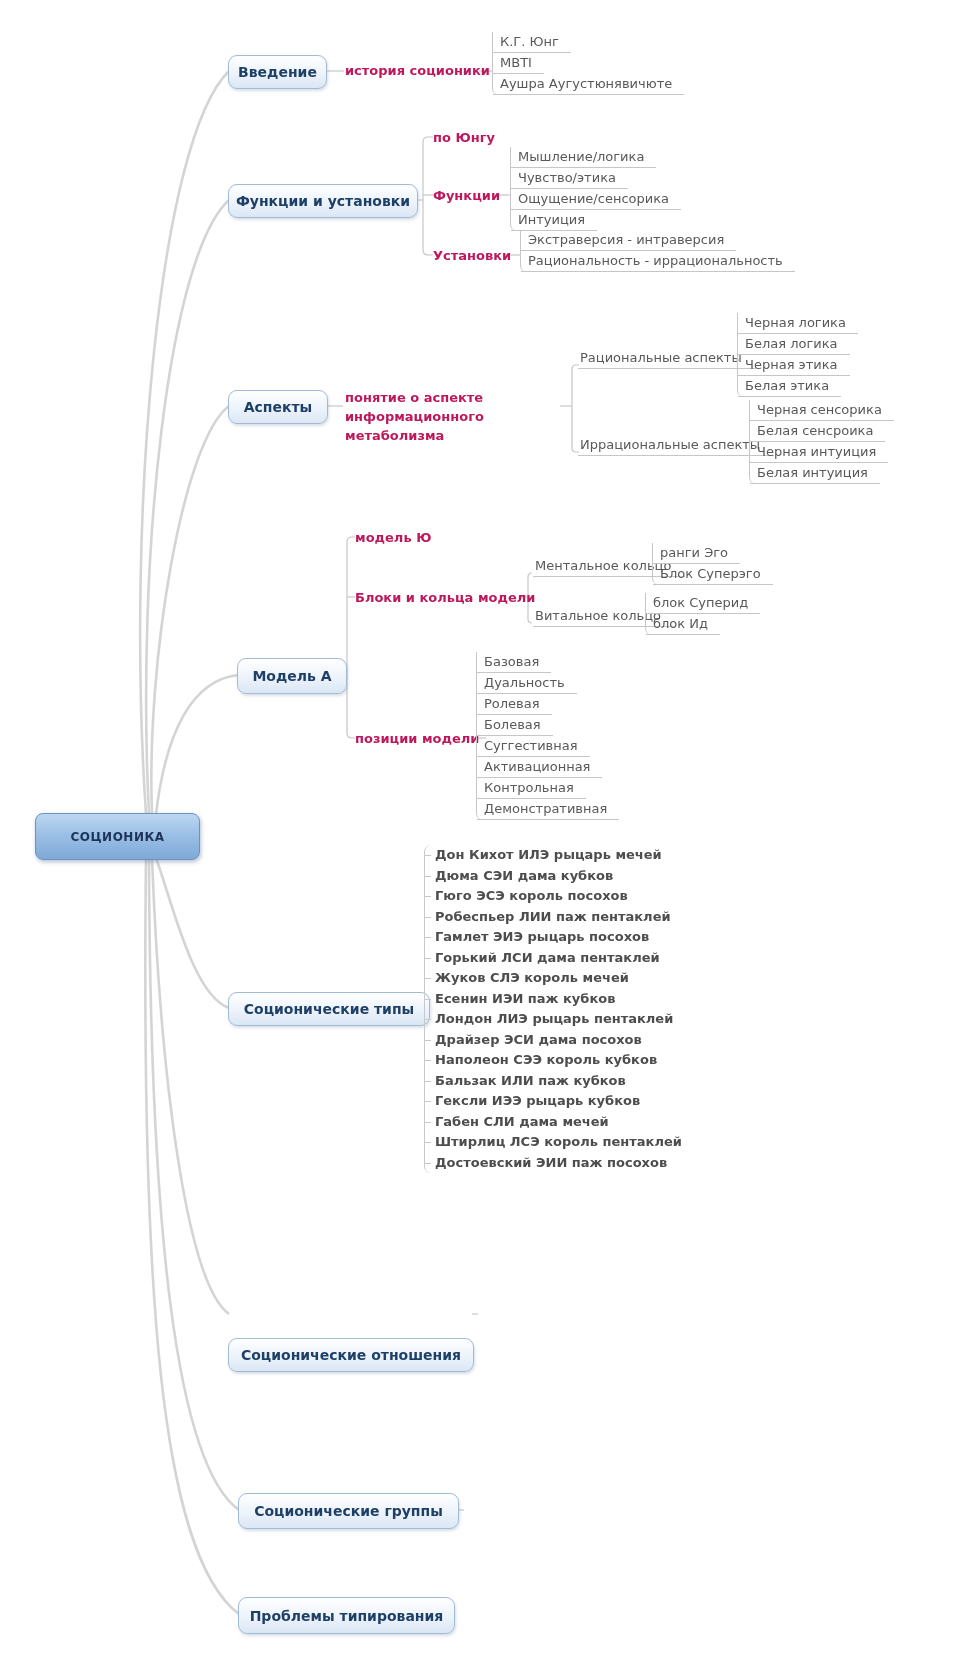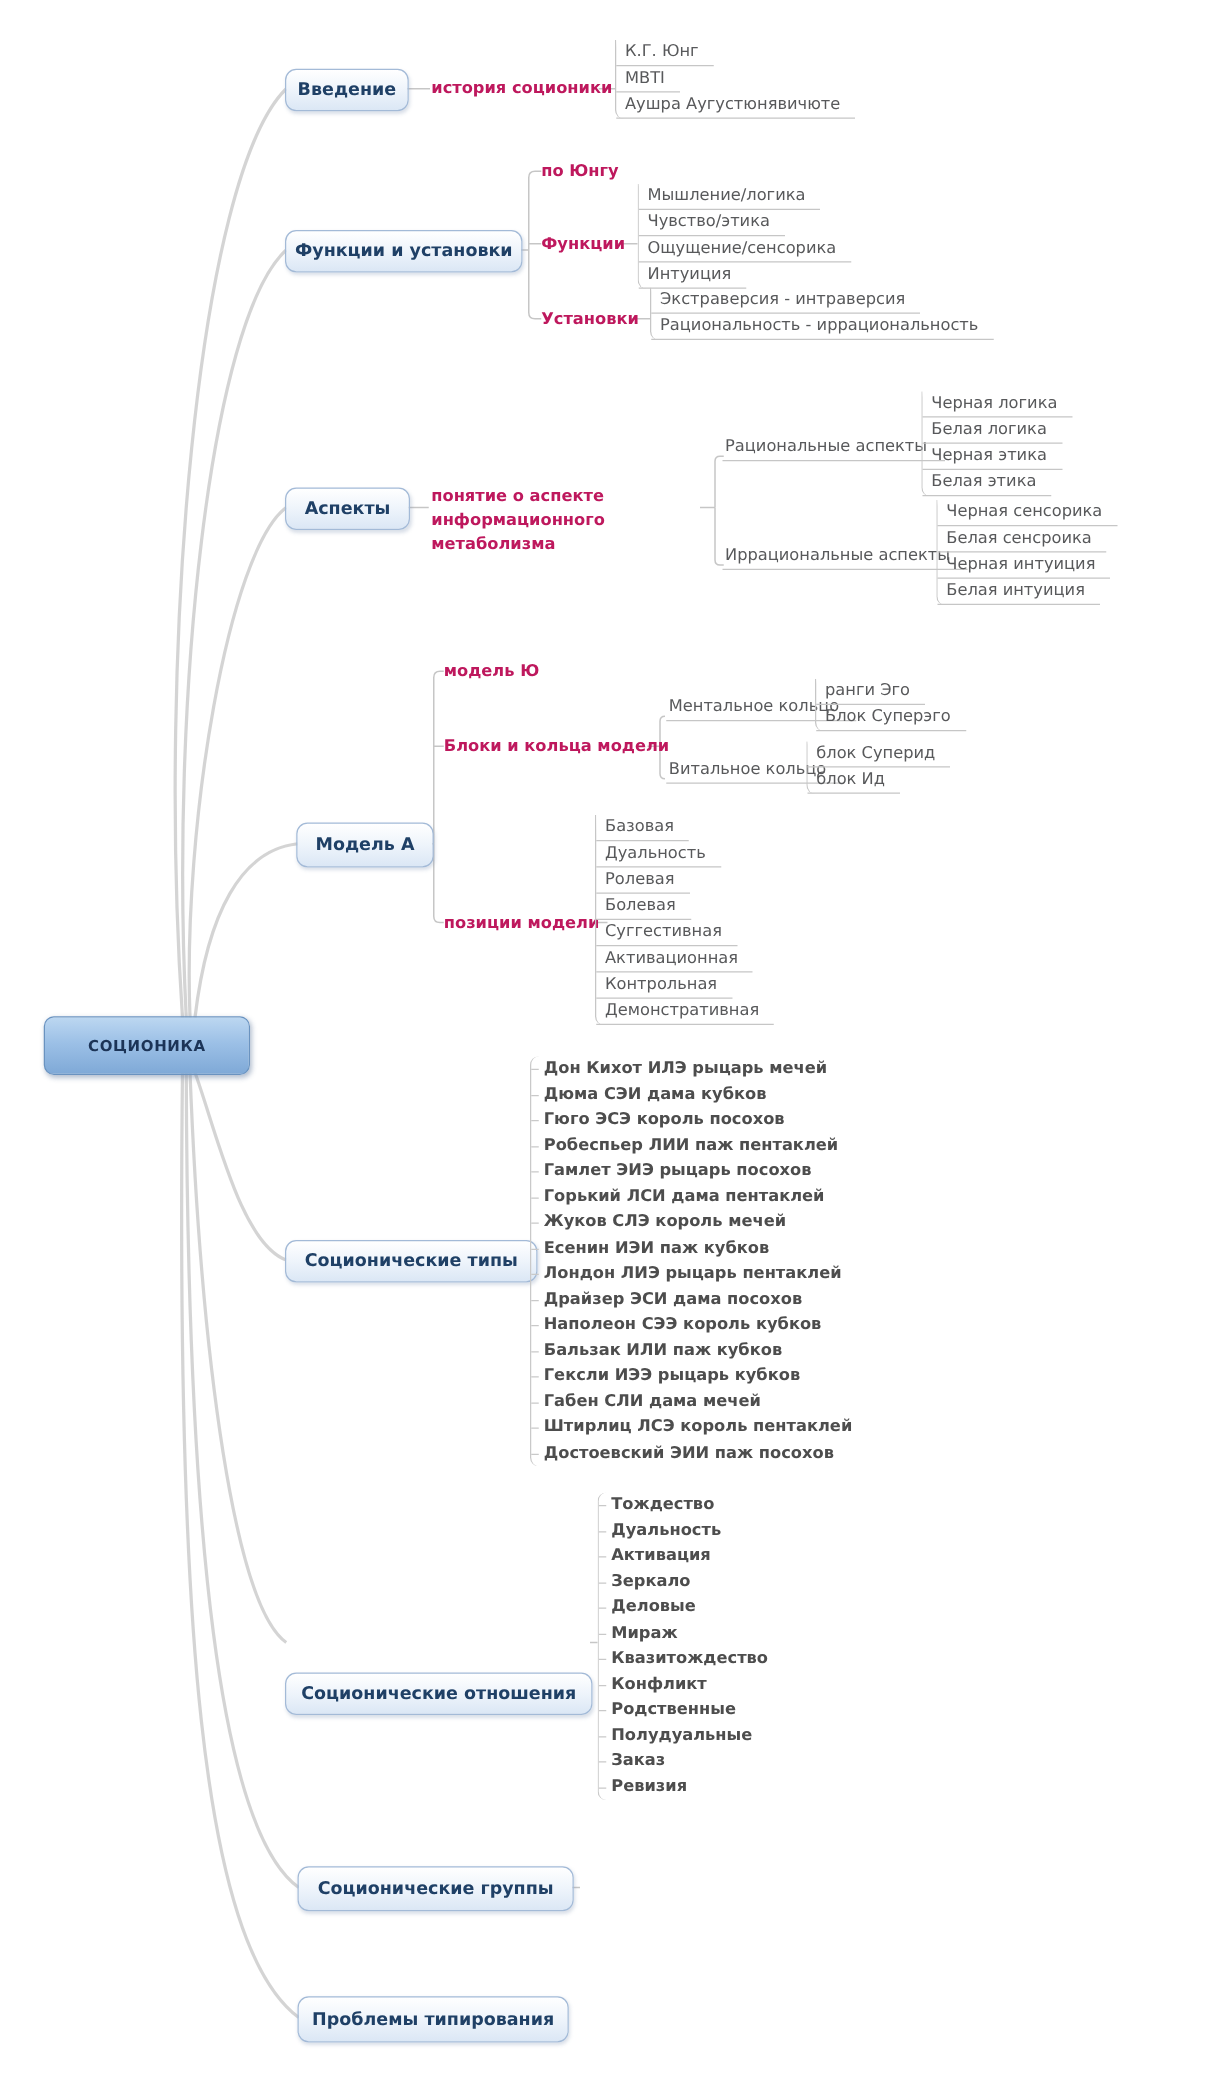--- a/index.html
+++ b/index.html
@@ -165,32 +165,18 @@
       <div class="bold-item">Драйзер ЭСИ дама посохов</div>
       <div class="bold-item">Наполеон СЭЭ король кубков</div>
       <div class="bold-item">Бальзак ИЛИ паж кубков</div>
       <div class="bold-item">Гексли ИЭЭ рыцарь кубков</div>
       <div class="bold-item">Габен СЛИ дама мечей</div>
       <div class="bold-item">Штирлиц ЛСЭ король пентаклей</div>
       <div class="bold-item">Достоевский ЭИИ паж посохов</div>
     </div>
 
   <div class="topic-box" style="left:228px;top:1338px;width:244px;height:32px;">Соционические отношения</div>
-  <div class="bold-group" style="left:478px;top:1194px;">
-      <div class="bold-item">Тождество</div>
-      <div class="bold-item">Дуальность</div>
-      <div class="bold-item">Активация</div>
-      <div class="bold-item">Зеркало</div>
-      <div class="bold-item">Деловые</div>
-      <div class="bold-item">Мираж</div>
-      <div class="bold-item">Квазитождество</div>
-      <div class="bold-item">Конфликт</div>
-      <div class="bold-item">Родственные</div>
-      <div class="bold-item">Полудуальные</div>
-      <div class="bold-item">Заказ</div>
-      <div class="bold-item">Ревизия</div>
-    </div>
 
   <div class="topic-box" style="left:238px;top:1493px;width:219px;height:34px;">Соционические группы</div>
 
   <div class="topic-box" style="left:238px;top:1597px;width:215px;height:35px;">Проблемы типирования</div>
 
 </div>
 
 </body></html>

